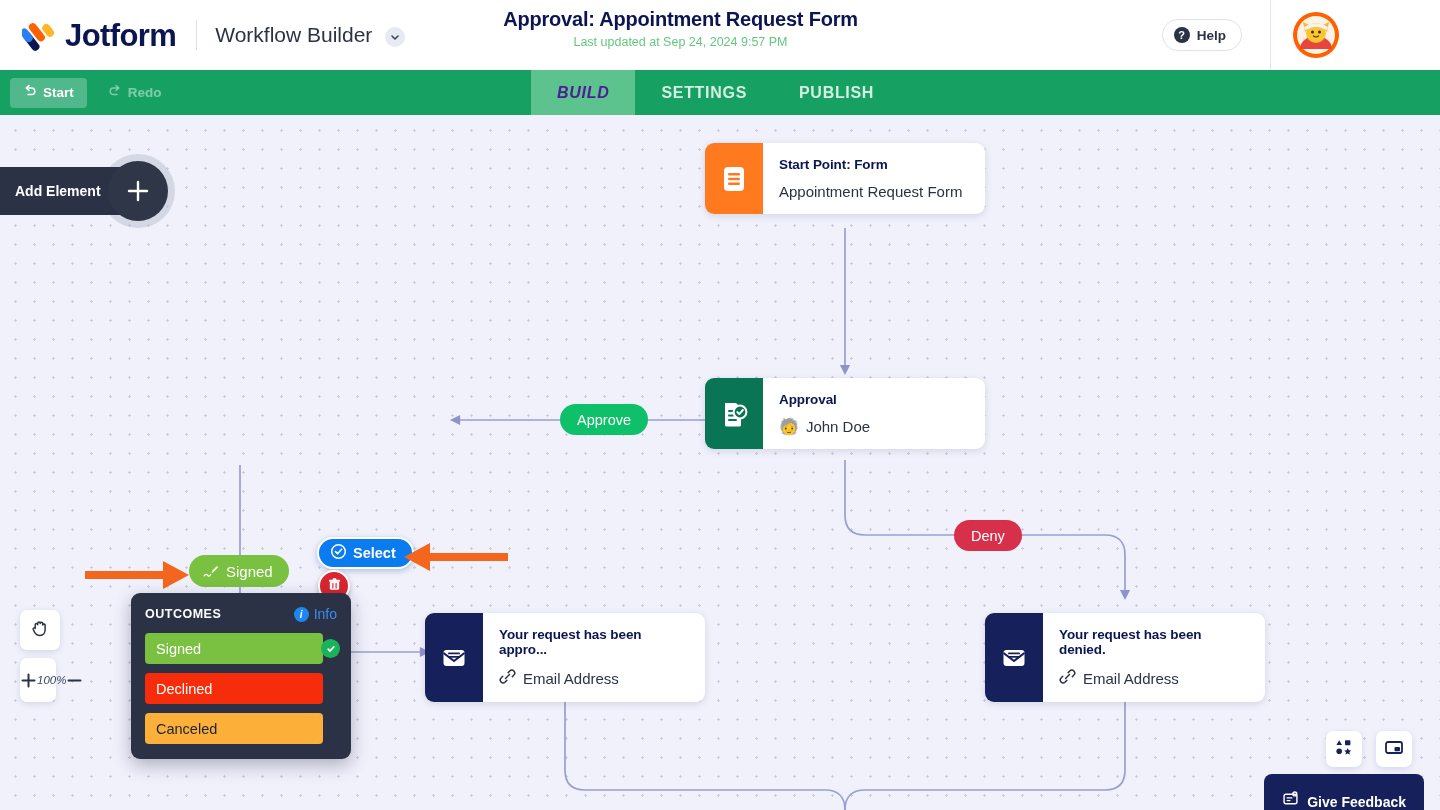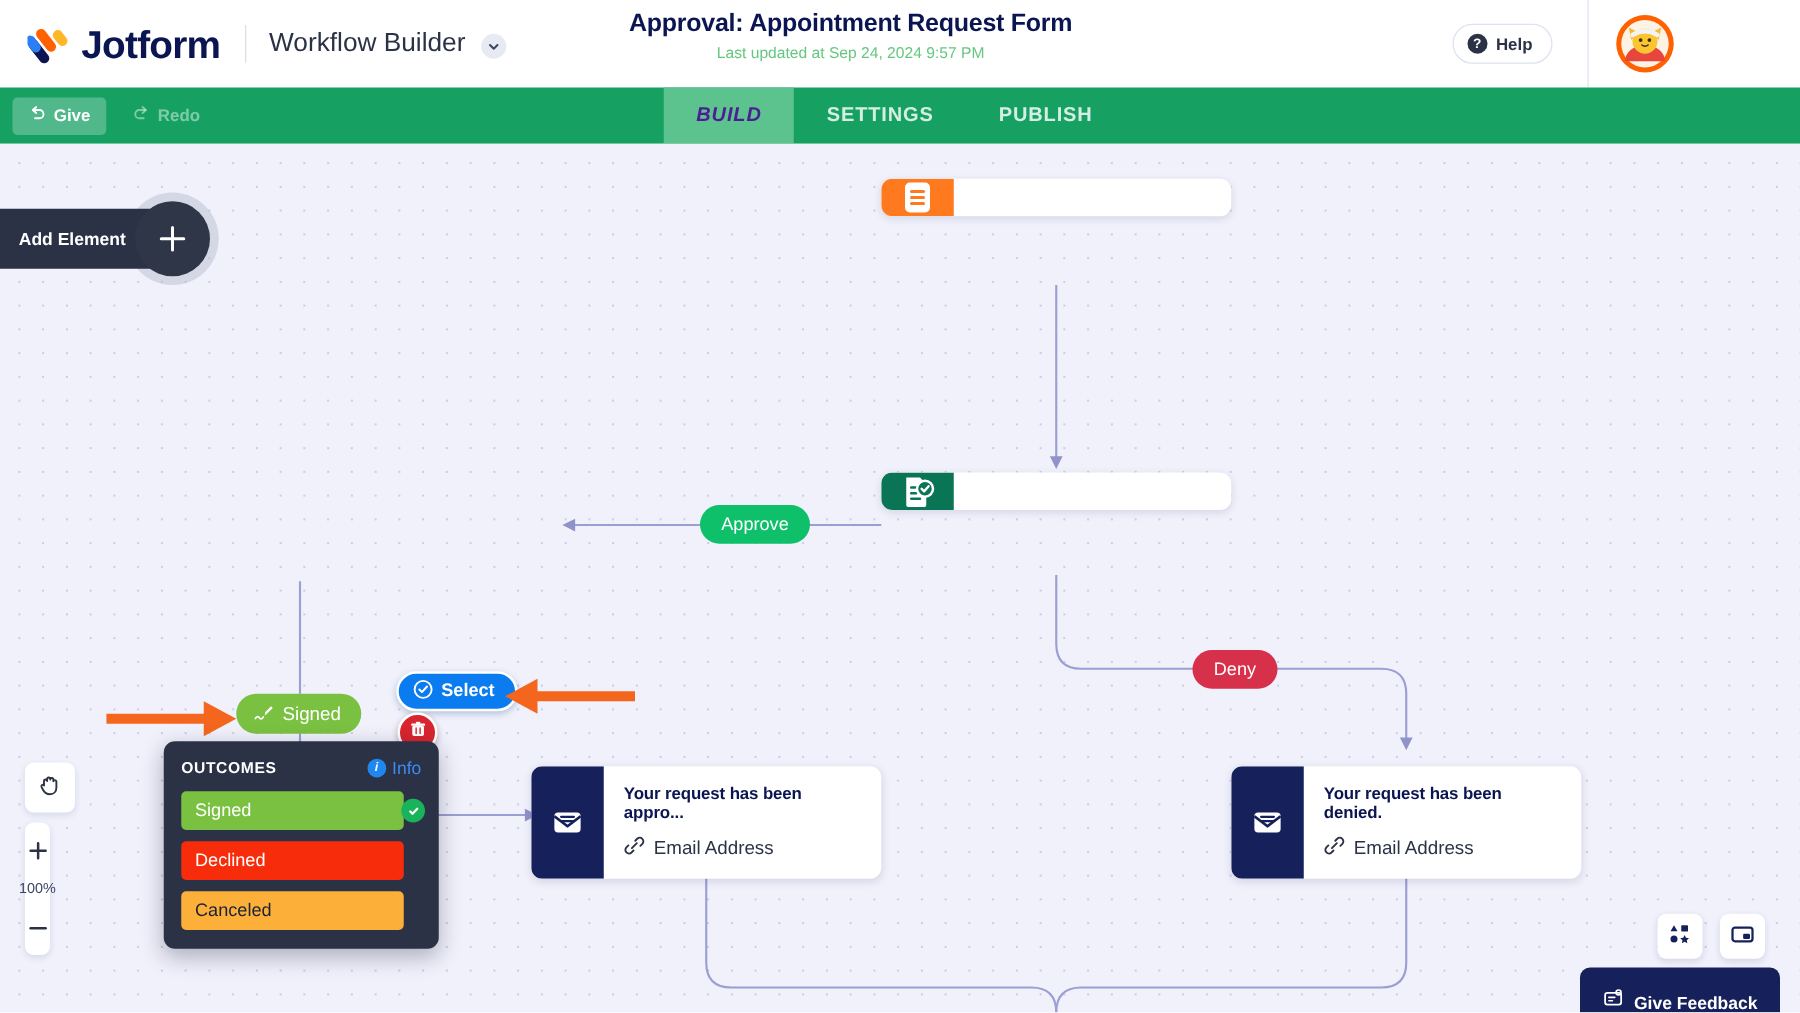--- a/index.html
+++ b/index.html
@@ -180,24 +180,24 @@
   }
 
   
   .hand-btn {
     position: absolute; left: 20px; top: 495px; width: 40px; height: 40px;
     background: #fff; border-radius: 7px; display: flex;
     align-items: center; justify-content: center; cursor: pointer;
     box-shadow: 0 2px 6px rgba(20,30,80,0.12); z-index: 20;
   }
   .zoom-stack {
-    position: absolute; left: 20px; top: 543px; width: 20px;
+    position: absolute; left: 20px; top: 543px; width: 36px;
     background: #fff; border-radius: 7px; padding: 6px 0;
-    display: flex; flex-direction: column; align-items: center;
-    box-shadow: 0 2px 6px rgba(20,30,80,0.12); z-index: 20;
+    display: flex; flex-direction: row; align-items: center;
+    box-shadow: 0 2px 6px rgba(20,30,80,0.12); z-index: 20; font-style: italic;
   }
   .zbtn {
     width: 32px; height: 32px; border-radius: 5px; display: flex;
     align-items: center; justify-content: center; cursor: pointer;
     color: #2b3245; font-size: 20px; line-height: 1;
   }
   .zlevel { font-size: 11.5px; color: #3d4562; padding: 9px 0; }
 
   
   .br-controls {
@@ -276,21 +276,21 @@
 
   <div class="tabbar">
     <div class="undo-redo">
       <div class="ur-btn enabled">
         <span>
           <svg width="14" height="14" viewBox="0 0 14 14">
               <path d="M4 4 H8.5 a3.3 3.3 0 0 1 0 6.6 H5" stroke="#fff" stroke-width="1.5" fill="none" stroke-linecap="round"></path>
               <path d="M6 1.6 L3.2 4 L6 6.4" stroke="#fff" stroke-width="1.5" fill="none" stroke-linecap="round" stroke-linejoin="round"></path>
             </svg>
         </span>
-        <span>Give</span>
+        <span>Start</span>
       </div>
       <div class="ur-btn disabled">
         <span>
           <svg width="14" height="14" viewBox="0 0 14 14">
               <path d="M10 4 H5.5 a3.3 3.3 0 0 0 0 6.6 H9" stroke="rgba(255,255,255,0.45)" stroke-width="1.5" fill="none" stroke-linecap="round"></path>
               <path d="M8 1.6 L10.8 4 L8 6.4" stroke="rgba(255,255,255,0.45)" stroke-width="1.5" fill="none" stroke-linecap="round" stroke-linejoin="round"></path>
             </svg>
         </span>
         <span>Redo</span>
       </div>
@@ -339,33 +339,46 @@
     </div>
 
     <div class="node" style="left:705px; top:28px; width:280px;">
       <div class="node-ico" style="background:#ff7a1f;">
         <svg width="30" height="30" viewBox="0 0 30 30">
           <rect x="5" y="3" width="20" height="24" rx="4" fill="#fff"></rect>
           <rect x="9" y="9" width="12" height="2.4" rx="1.2" fill="#ff7a1f"></rect>
           <rect x="9" y="13.8" width="12" height="2.4" rx="1.2" fill="#ff7a1f"></rect>
           <rect x="9" y="18.6" width="12" height="2.4" rx="1.2" fill="#ff7a1f"></rect>
         </svg>
+      </div>
+      <div class="node-body">
+        <div class="node-title">Start Point: Form</div>
+        <div class="node-sub">
+          <span>Appointment Request Form</span>
+        </div>
       </div>
     </div>
 
     <div class="node" style="left:705px; top:263px; width:280px;">
       <div class="node-ico" style="background:#0a7555;">
         <svg width="30" height="30" viewBox="0 0 30 30">
           <path d="M6 4 h11 l5 5 v17 a1.5 1.5 0 0 1 -1.5 1.5 h-13 A1.5 1.5 0 0 1 6 26 z" fill="#fff"></path>
           <rect x="9" y="11" width="8" height="2" rx="1" fill="#0a7555"></rect>
           <rect x="9" y="15.5" width="6" height="2" rx="1" fill="#0a7555"></rect>
           <rect x="9" y="20" width="9" height="2" rx="1" fill="#0a7555"></rect>
           <circle cx="21" cy="13" r="6.4" fill="#0a7555" stroke="#fff" stroke-width="2"></circle>
           <path d="M18.3 13.1 L20.3 15.1 L23.9 11" stroke="#fff" stroke-width="1.9" fill="none" stroke-linecap="round" stroke-linejoin="round"></path>
         </svg>
+      </div>
+      <div class="node-body">
+        <div class="node-title">Approval</div>
+        <div class="node-sub">
+          <span class="emoji">🧓</span>
+          <span>John Doe</span>
+        </div>
       </div>
     </div>
 
 
     <div class="node" style="left:425px; top:498px; width:280px;">
       <div class="node-ico" style="background:#16215b;">
         <svg width="30" height="30" viewBox="0 0 30 30">
           <rect x="4.5" y="7" width="21" height="16" rx="3" fill="#fff"></rect>
           <path d="M4.5 10 L15 18 L25.5 10" stroke="#16215b" stroke-width="2.2" fill="none" stroke-linejoin="round"></path>
           <rect x="9" y="9.5" width="12" height="1.8" rx="0.9" fill="#16215b"></rect>

